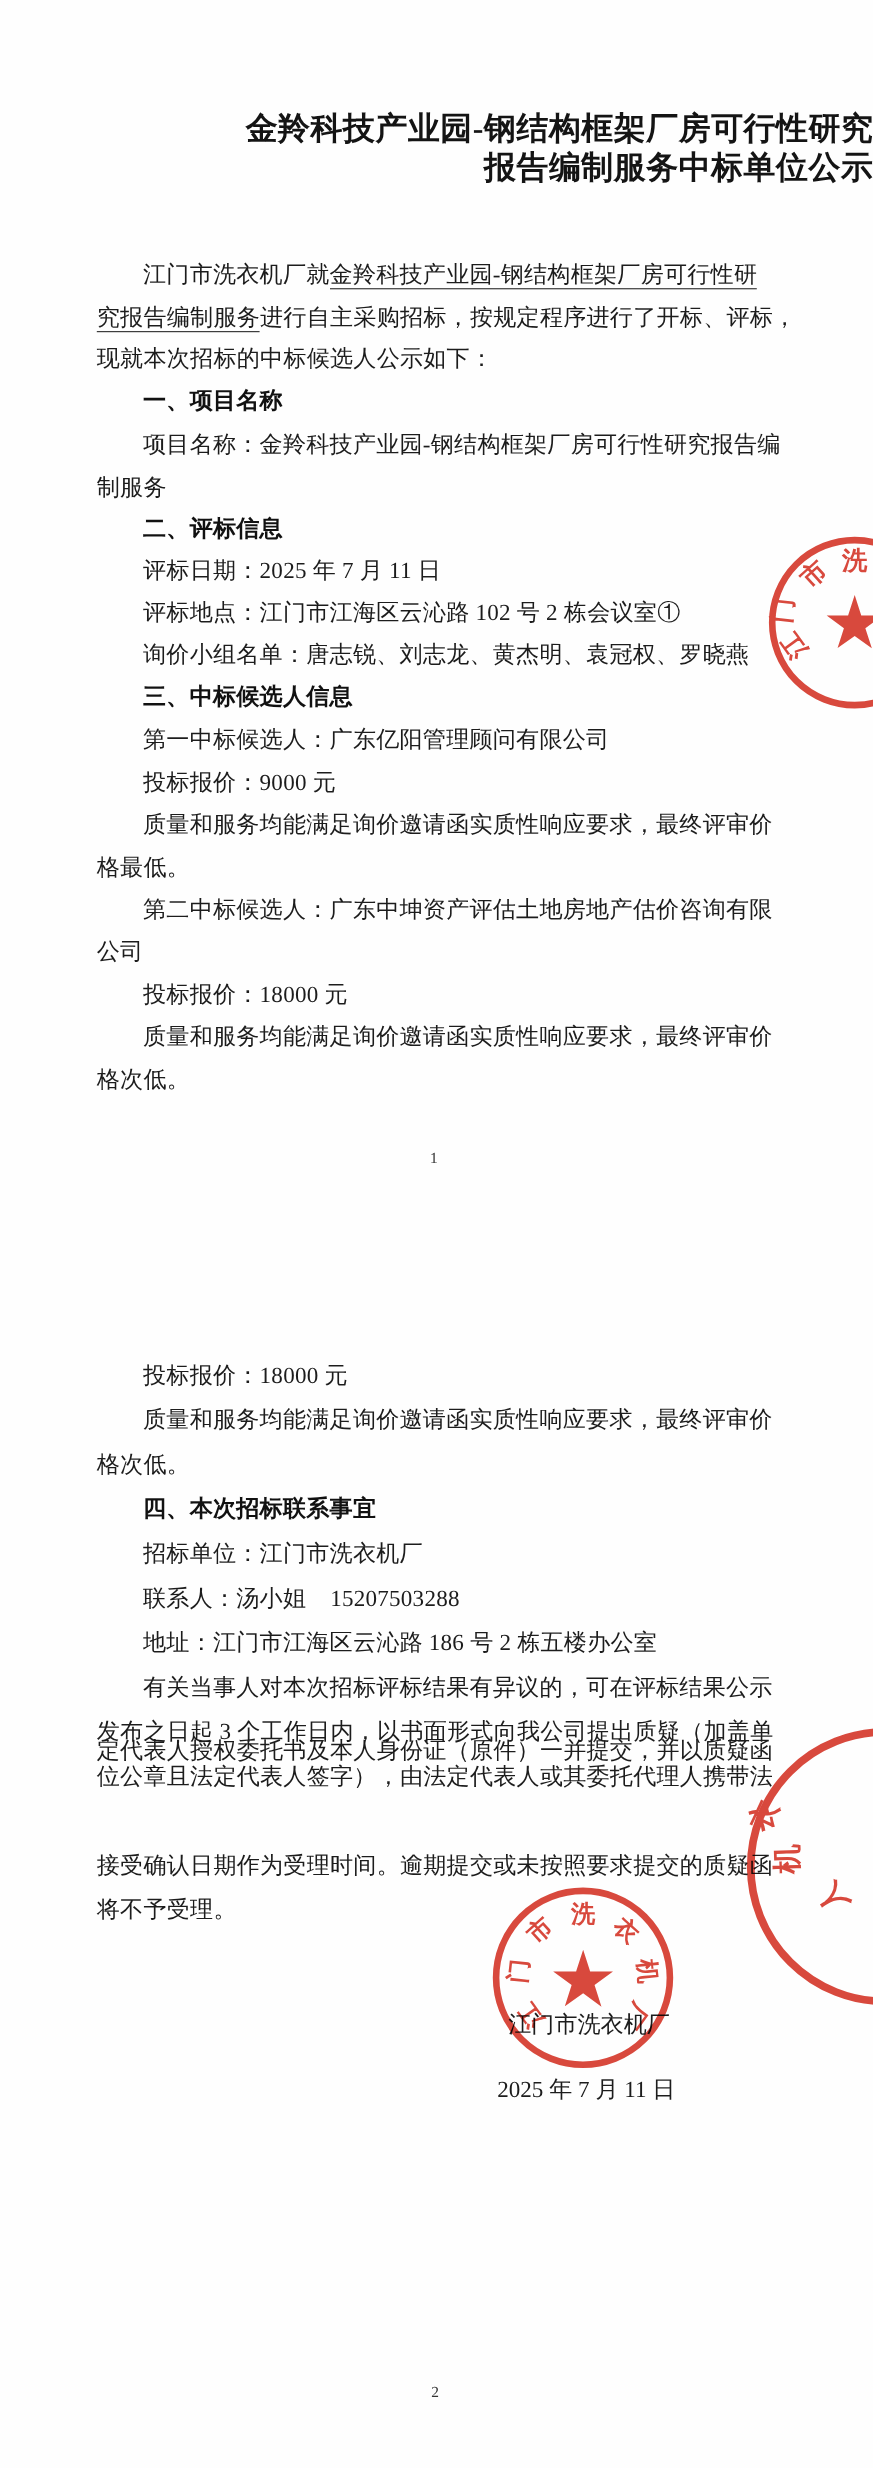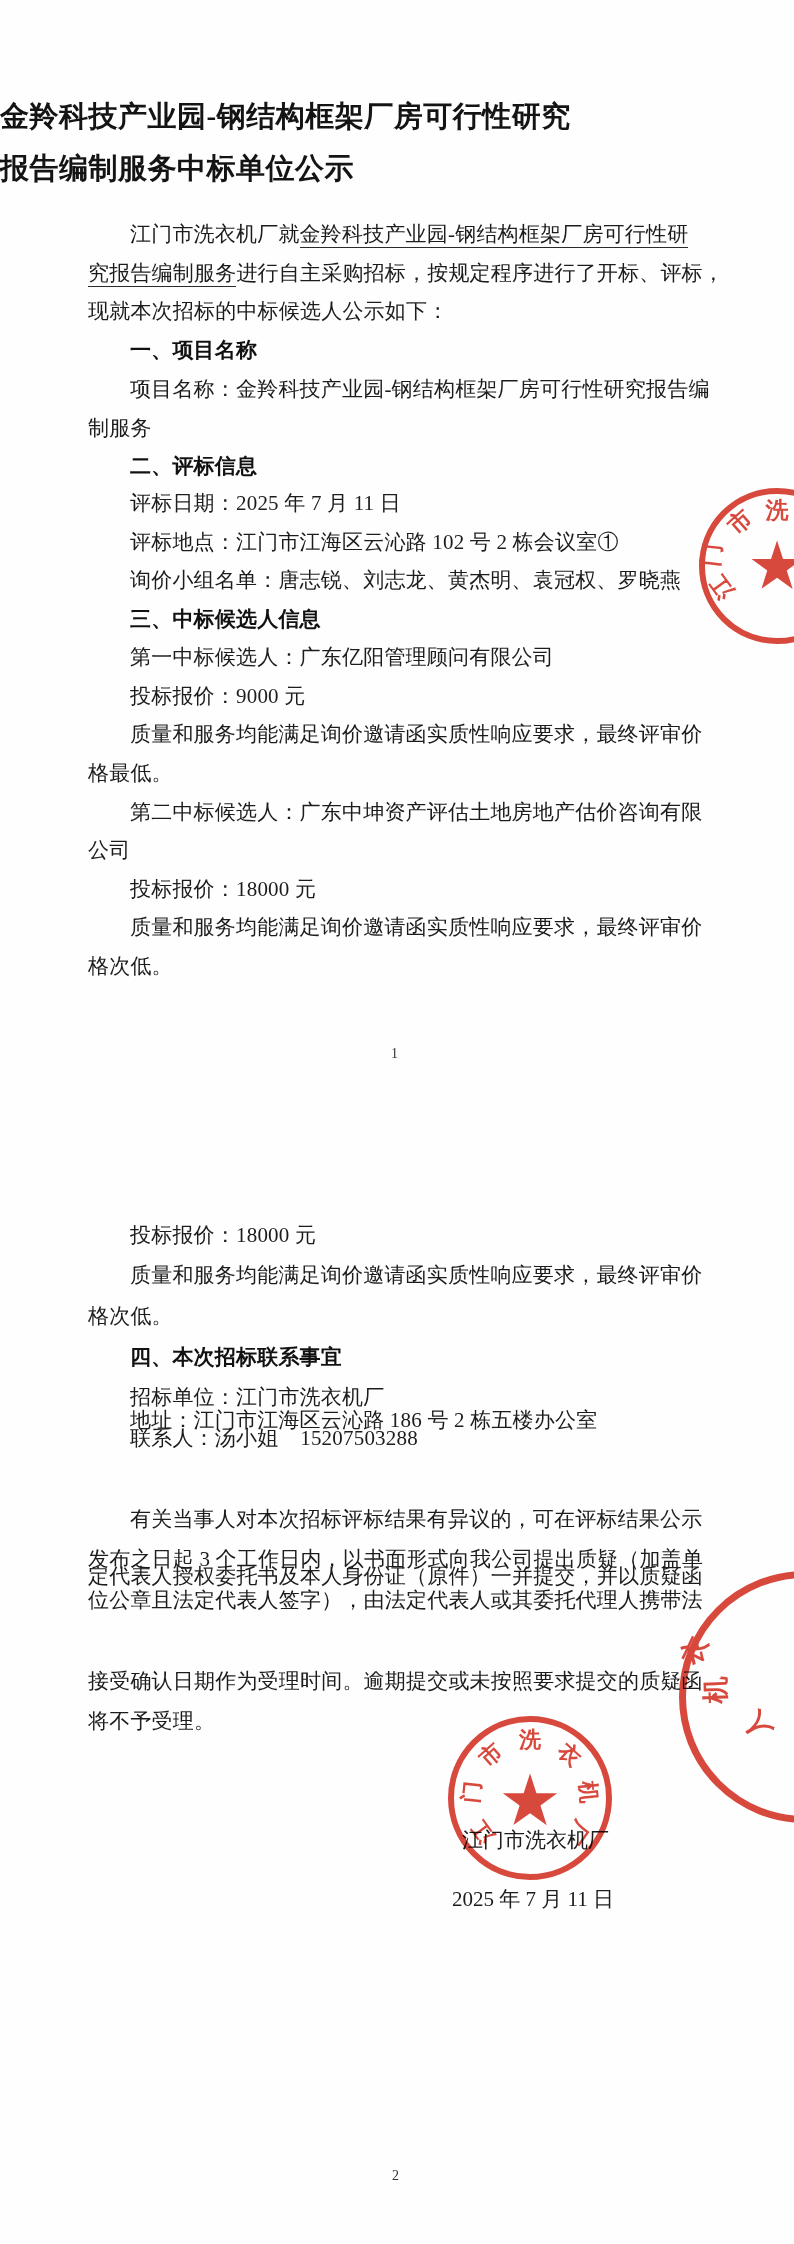--- a/index.html
+++ b/index.html
@@ -10,28 +10,29 @@
     overflow:hidden;
     font-family:"Liberation Serif","DejaVu Serif",serif;
     color:#1c1c1c;
   }
   .ln{
     position:absolute;left:88px;
     font-size:21px;line-height:1.15;
     white-space:pre;
     letter-spacing:0.2px;
     z-index:2;
+    margin-top:15px;
   }
   .indent{left:130px;}
   .hd{
     font-family:"Liberation Sans","DejaVu Sans",sans-serif;
     font-weight:700;color:#111;
   }
   .title{
-    position:absolute;left:0;width:794px;text-align:left;
+    position:absolute;left:0;width:794px;text-align:right;
     font-size:29px;font-weight:700;color:#141414;
     letter-spacing:0.5px;z-index:2;white-space:pre;
   }
   .u{border-bottom:1.5px solid #2a2a2a;padding-bottom:1px;}
   .pagenum{
     position:absolute;font-size:14px;color:#333;z-index:2;
   }
   .sig{
     position:absolute;font-size:21px;white-space:pre;z-index:2;margin-top:36px;
   }
@@ -52,21 +53,21 @@
     transform-origin:center center;
     line-height:1;
   }
 </style>
 </head>
 <body>
 
 <div class="doc">
 
   <div class="title" style="top:97px">金羚科技产业园-钢结构框架厂房可行性研究</div>
-  <div class="title" style="top:149px">报告编制服务中标单位公示</div>
+  <div class="title" style="top:133px">报告编制服务中标单位公示</div>
 
   <div class="ln indent" style="top:222px"><span>江门市洗衣机厂就</span><span class="u">金羚科技产业园-钢结构框架厂房可行性研</span></div>
   <div class="ln" style="top:261px"><span class="u">究报告编制服务</span><span>进行自主采购招标，按规定程序进行了开标、评标，</span></div>
   <div class="ln" style="top:299px">现就本次招标的中标候选人公示如下：</div>
 
   <div class="ln indent hd" style="top:338px">一、项目名称</div>
   <div class="ln indent" style="top:377px">项目名称：金羚科技产业园-钢结构框架厂房可行性研究报告编</div>
   <div class="ln" style="top:416px">制服务</div>
 
   <div class="ln indent hd" style="top:454px">二、评标信息</div>
@@ -88,21 +89,21 @@
 
   <div class="pagenum" style="left:391px;top:1046px">1</div>
 
   <div class="ln indent" style="top:1223px">投标报价：18000 元</div>
   <div class="ln indent" style="top:1263px">质量和服务均能满足询价邀请函实质性响应要求，最终评审价</div>
   <div class="ln" style="top:1304px">格次低。</div>
 
   <div class="ln indent hd" style="top:1345px">四、本次招标联系事宜</div>
   <div class="ln indent" style="top:1385px">招标单位：江门市洗衣机厂</div>
   <div class="ln indent" style="top:1426px">联系人：汤小姐    15207503288</div>
-  <div class="ln indent" style="top:1408px">地址：江门市江海区云沁路 186 号 2 栋五楼办公室</div>
+  <div class="ln indent" style="top:1466px">地址：江门市江海区云沁路 186 号 2 栋五楼办公室</div>
   <div class="ln indent" style="top:1507px">有关当事人对本次招标评标结果有异议的，可在评标结果公示</div>
   <div class="ln" style="top:1547px">发布之日起 3 个工作日内，以书面形式向我公司提出质疑（加盖单</div>
   <div class="ln" style="top:1588px">位公章且法定代表人签字），由法定代表人或其委托代理人携带法</div>
   <div class="ln" style="top:1564px">定代表人授权委托书及本人身份证（原件）一并提交，并以质疑函</div>
   <div class="ln" style="top:1669px">接受确认日期作为受理时间。逾期提交或未按照要求提交的质疑函</div>
   <div class="ln" style="top:1709px">将不予受理。</div>
 
   <div class="sig" style="left:462px;top:1790px">江门市洗衣机厂</div>
   <div class="sig" style="left:452px;top:1849px">2025 年 7 月 11 日</div>
 

